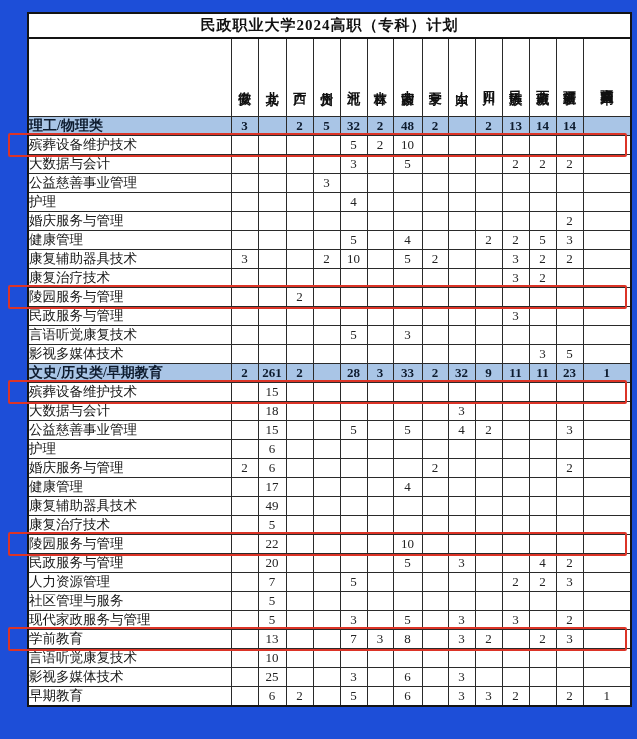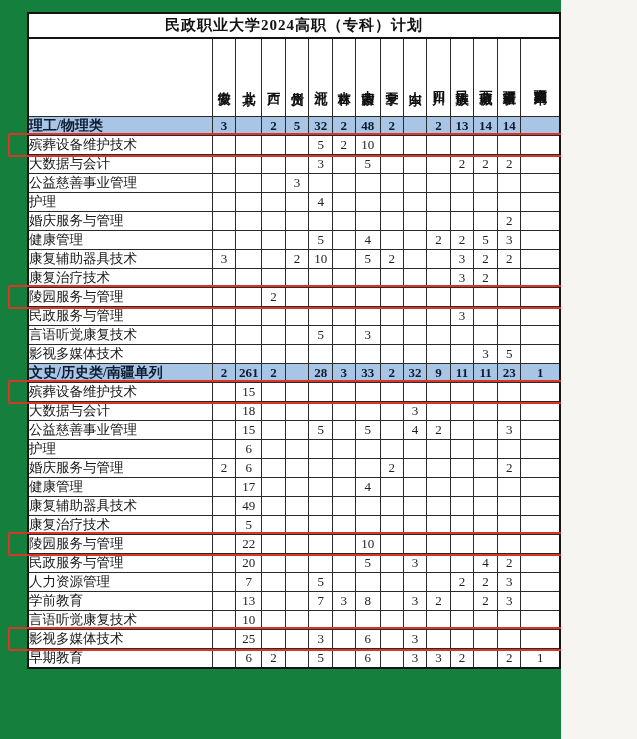--- a/index.html
+++ b/index.html
@@ -2,21 +2,21 @@
 <html><head>
 <meta charset="utf-8">
 <style>
   html,body { margin:0; padding:0; }
   body {
     width:637px; height:739px;
     background:#f6f5f2;
     font-family:"Liberation Serif","DejaVu Serif",serif;
     color:#1c1c1c;
   }
-  .stage { position:relative; width:561px; height:739px; overflow:hidden; background:#15803d; }
+  .stage { position:relative; width:637px; height:739px; overflow:hidden; background:#1d4ed8; }
 
   table.plan {
     position:absolute; left:27px; top:12px;
     border-collapse:collapse; table-layout:fixed;
     background:#ffffff;
     border:2px solid #141414;
   }
   table.plan th, table.plan td {
     border:1px solid #2a2a2a;
     padding:0;
@@ -319,21 +319,21 @@
           <td class="num"></td>
           <td class="num"></td>
           <td class="num"></td>
           <td class="num"></td>
           <td class="num"></td>
           <td class="num">3</td>
           <td class="num">5</td>
           <td class="num"></td>
         </tr>
         <tr class="section">
-          <td class="label">文史/历史类/南疆单列</td>
+          <td class="label">文史/历史类/早期教育</td>
           <td class="num">2</td>
           <td class="num">261</td>
           <td class="num">2</td>
           <td class="num"></td>
           <td class="num">28</td>
           <td class="num">3</td>
           <td class="num">33</td>
           <td class="num">2</td>
           <td class="num">32</td>
           <td class="num">9</td>
@@ -520,20 +520,54 @@
           <td class="num"></td>
           <td class="num">5</td>
           <td class="num"></td>
           <td class="num"></td>
           <td class="num"></td>
           <td class="num"></td>
           <td class="num"></td>
           <td class="num">2</td>
           <td class="num">2</td>
           <td class="num">3</td>
+          <td class="num"></td>
+        </tr>
+        <tr class="data">
+          <td class="label">社区管理与服务</td>
+          <td class="num"></td>
+          <td class="num">5</td>
+          <td class="num"></td>
+          <td class="num"></td>
+          <td class="num"></td>
+          <td class="num"></td>
+          <td class="num"></td>
+          <td class="num"></td>
+          <td class="num"></td>
+          <td class="num"></td>
+          <td class="num"></td>
+          <td class="num"></td>
+          <td class="num"></td>
+          <td class="num"></td>
+        </tr>
+        <tr class="data">
+          <td class="label">现代家政服务与管理</td>
+          <td class="num"></td>
+          <td class="num">5</td>
+          <td class="num"></td>
+          <td class="num"></td>
+          <td class="num">3</td>
+          <td class="num"></td>
+          <td class="num">5</td>
+          <td class="num"></td>
+          <td class="num">3</td>
+          <td class="num"></td>
+          <td class="num">3</td>
+          <td class="num"></td>
+          <td class="num">2</td>
           <td class="num"></td>
         </tr>
         <tr class="data">
           <td class="label">学前教育</td>
           <td class="num"></td>
           <td class="num">13</td>
           <td class="num"></td>
           <td class="num"></td>
           <td class="num">7</td>
           <td class="num">3</td>

